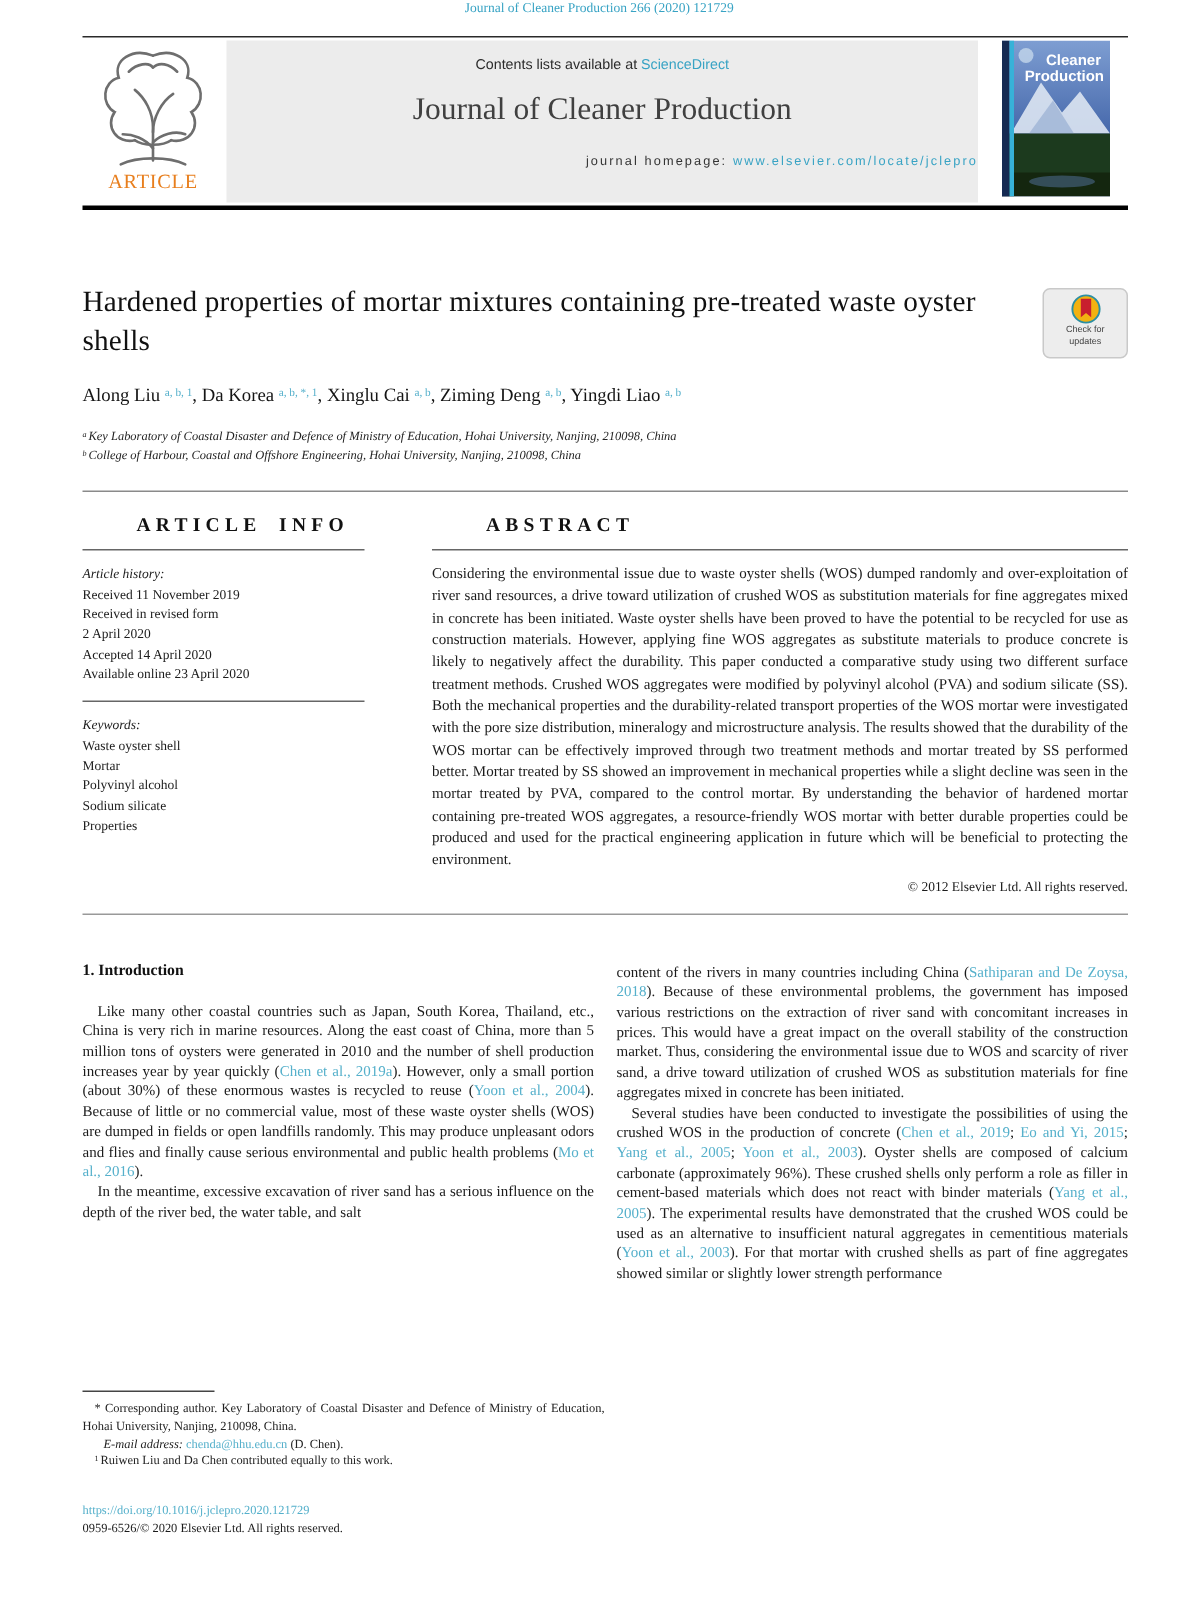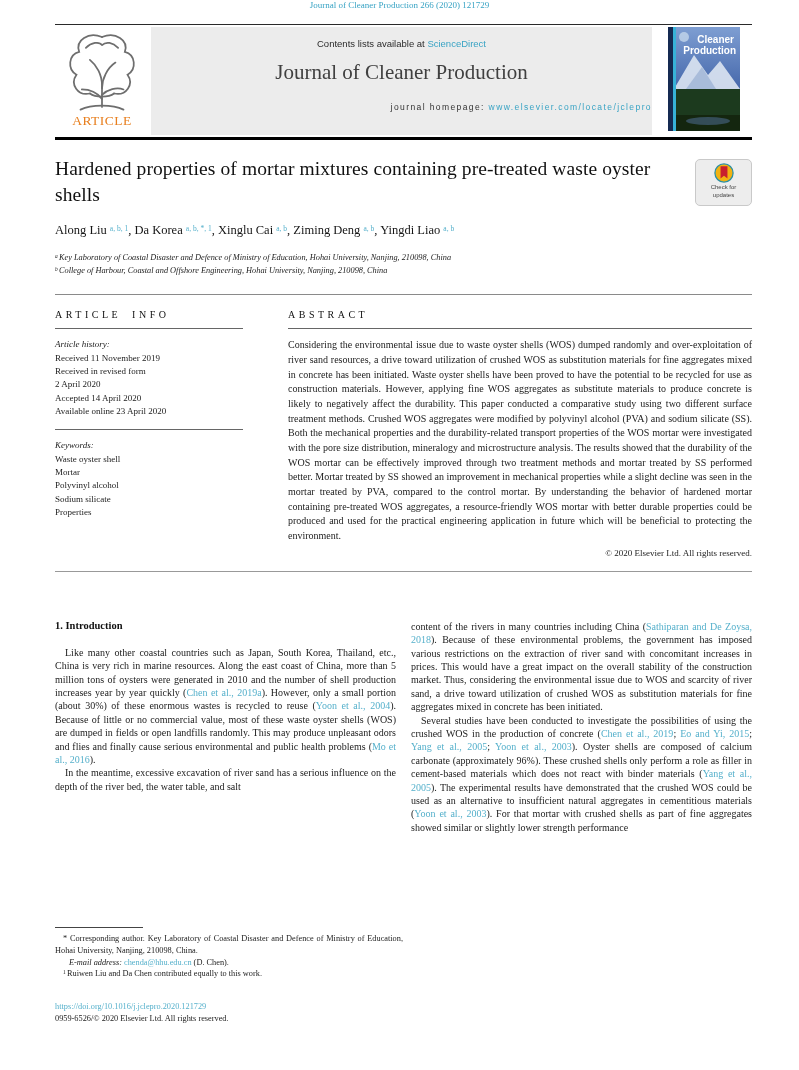--- a/index.html
+++ b/index.html
@@ -24,49 +24,49 @@
   .graybox { flex:1; background:var(--graybox,#ececec); margin-right:16px; text-align:center; padding-top:11px; }
   .contents-line { font-family:"Liberation Sans",sans-serif; font-size:9.5px; color:#2b2b2b; }
   .contents-line .link { color:var(--link,#35a2c1); }
   .jtitle { font-size:21px; color:#404040; margin-top:11px; }
   .homepage { font-family:"Liberation Sans",sans-serif; font-size:8.5px; letter-spacing:1.4px; color:#333; margin-top:17px;text-align:right; }
   .homepage .link { color:var(--link,#35a2c1); }
   .cover { width:84px; height:104px; }
   .hdr-rule-bottom { border-top:3.5px solid #000; margin-top:2px; }
 
   
-  .title-row { position:relative; margin-top:16px; }
+  .title-row { position:relative; margin-top:49px; }
   h1 { font-size:19.5px; font-weight:normal; line-height:1.32; color:#111; width:638px; letter-spacing:0.1px; }
   .badge { position:absolute; right:0; top:3px; width:57px; height:47px; background:#ededed;
            border:1px solid #c9c9c9; border-radius:5px; text-align:center; padding-top:3px; cursor:pointer; }
   .badge svg { display:block; margin:0 auto; }
   .badge-text { font-family:"Liberation Sans",sans-serif; font-size:6px; line-height:1.25; color:#444; margin-top:1px; padding:0 6px; }
   .authors { margin-top:16px; font-size:12.5px; color:#151515; }
   .rt-supt { color:var(--cite,#55b1cb); font-size:0.6em; position:relative; top:-0.45em; }
   .rt-supd { font-size:0.65em; position:relative; top:-0.45em; }
   .rt-i { font-style:italic; }
   .rt-link { color:var(--cite,#55b1cb); }
   .affils { margin-top:14px; font-size:8.3px; font-style:italic; line-height:1.55; color:#222; }
 
   
   .meta-rule { border-top:1px solid #8a8a8a; margin-top:16px; }
   .meta { display:flex; padding-top:14px; }
   .meta-left { width:188px; margin-right:45px; }
   .meta-right { flex:1; }
-  .sc-heading { font-size:10px; font-weight:normal; letter-spacing:3.5px; word-spacing:5px; color:#111; }
+  .sc-heading { font-size:13px; font-weight:bold; letter-spacing:3.5px; word-spacing:5px; color:#111;margin-left:36px; }
   .under-rule { border-top:1px solid #666; margin:8px 0 9px; }
   .mid-rule { border-top:1px solid #666; margin:11px 0 9px; }
   .info-label { font-style:italic; font-size:9px; line-height:1.5; }
   .info-line { font-size:9px; line-height:1.48; }
   .abstract-text { font-size:10px; line-height:1.47; text-align:justify; color:#1b1b1b; }
   .copyright { text-align:right; font-size:9px; margin-top:4px; }
   .section-rule { border-top:1px solid #999; margin-top:13px; }
 
   
-  .cols { display:flex; gap:15px; margin-top:48px; }
+  .cols { display:flex; gap:15px; margin-top:32px; }
   .col { flex:1; min-width:0; }
   h2 { font-size:10.5px; font-weight:bold; color:#111; margin-bottom:15px; }
   .col p { font-size:10px; line-height:1.34; text-align:justify; color:#1b1b1b; }
   .col p.indent { text-indent:10px; }
 
   
   .footnote { position:absolute; left:55px; top:927px; width:348px; font-size:8.3px; line-height:1.42; color:#222; }
   .fn-rule { width:88px; border-top:1px solid #444; margin-bottom:5px; }
   .footnote p { text-align:justify; }
   .fn-1 { text-indent:8px; }
@@ -171,21 +171,21 @@
         <div class="info-line">Waste oyster shell</div>
         <div class="info-line">Mortar</div>
         <div class="info-line">Polyvinyl alcohol</div>
         <div class="info-line">Sodium silicate</div>
         <div class="info-line">Properties</div>
       </div>
       <div class="meta-right">
         <div class="sc-heading">ABSTRACT</div>
         <div class="under-rule"></div>
         <p class="abstract-text">Considering the environmental issue due to waste oyster shells (WOS) dumped randomly and over-exploitation of river sand resources, a drive toward utilization of crushed WOS as substitution materials for fine aggregates mixed in concrete has been initiated. Waste oyster shells have been proved to have the potential to be recycled for use as construction materials. However, applying fine WOS aggregates as substitute materials to produce concrete is likely to negatively affect the durability. This paper conducted a comparative study using two different surface treatment methods. Crushed WOS aggregates were modified by polyvinyl alcohol (PVA) and sodium silicate (SS). Both the mechanical properties and the durability-related transport properties of the WOS mortar were investigated with the pore size distribution, mineralogy and microstructure analysis. The results showed that the durability of the WOS mortar can be effectively improved through two treatment methods and mortar treated by SS performed better. Mortar treated by SS showed an improvement in mechanical properties while a slight decline was seen in the mortar treated by PVA, compared to the control mortar. By understanding the behavior of hardened mortar containing pre-treated WOS aggregates, a resource-friendly WOS mortar with better durable properties could be produced and used for the practical engineering application in future which will be beneficial to protecting the environment.</p>
-        <div class="copyright">© 2020 Elsevier Ltd. All rights reserved.</div>
+        <div class="copyright">© 2012 Elsevier Ltd. All rights reserved.</div>
       </div>
     </div>
     <div class="section-rule"></div>
 
     <div class="cols">
       <div class="col">
         <h2>1. Introduction</h2>
         <p class="indent"><span>Like many other coastal countries such as Japan, South Korea, Thailand, etc., China is very rich in marine resources. Along the east coast of China, more than 5 million tons of oysters were generated in 2010 and the number of shell production increases year by year quickly (</span><span class="rt-link">Chen et al., 2019a</span><span>). However, only a small portion (about 30%) of these enormous wastes is recycled to reuse (</span><span class="rt-link">Yoon et al., 2004</span><span>). Because of little or no commercial value, most of these waste oyster shells (WOS) are dumped in fields or open landfills randomly. This may produce unpleasant odors and flies and finally cause serious environmental and public health problems (</span><span class="rt-link">Mo et al., 2016</span><span>).</span></p>
         <p class="indent"><span>In the meantime, excessive excavation of river sand has a serious influence on the depth of the river bed, the water table, and salt</span></p>
       </div>

